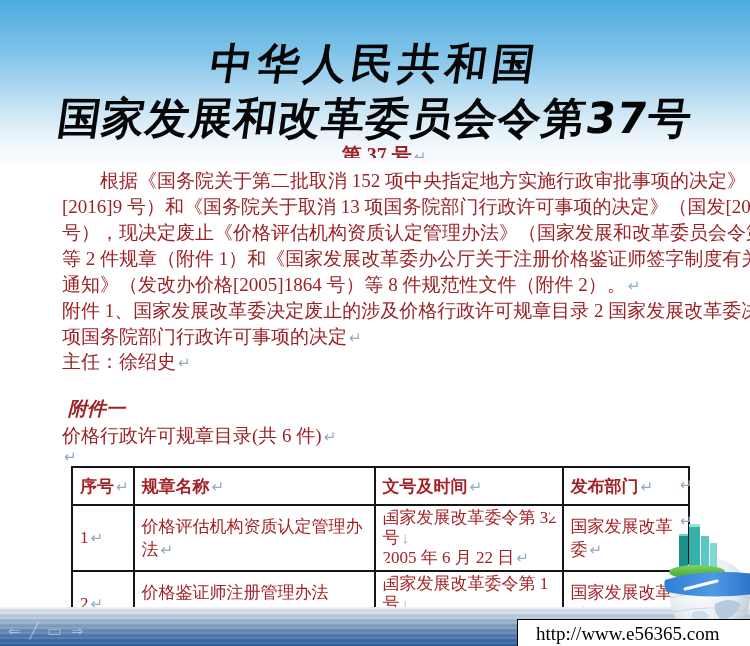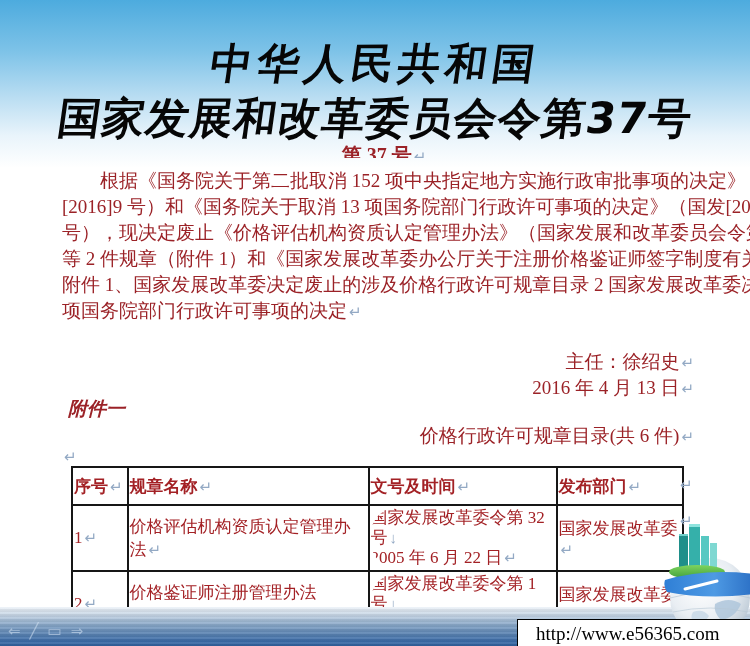--- a/index.html
+++ b/index.html
@@ -17,35 +17,35 @@
   .title1{ top:36px; font-size:42px; letter-spacing:5px; }
   .title2{ top:90px; font-size:43px; letter-spacing:1px; }
   
   .red{ color:#9b2227; }
   .clipline{
     position:absolute; top:145px; left:18px; right:0; height:13px; overflow:hidden;
     text-align:center; font-weight:bold; font-size:20px; line-height:20px;
   }
   .docbody{ position:absolute; left:62px; top:168px; width:632px; }
   .bline{ height:26px; line-height:26px; font-size:19px; white-space:nowrap; }
-  .cline{ position:absolute; left:62px; width:632px; text-align:right;
+  .cline{ position:absolute; left:62px; width:632px; text-align:left;
           font-size:19px; line-height:24px; white-space:nowrap; }
   .sig{ top:350px; } .date{ top:376px; }
   .attrow{ top:398px; } .att2{ top:424px; }
   .attlabel{ position:absolute; left:68px; top:396px; font-size:19px; font-weight:bold;font-style:italic; }
   .mark{ color:#93a9c4; font-size:15px; font-weight:normal; padding-left:2px; }
   .lonely-mark{ position:absolute; left:62px; top:448px; }
   
   table.decree{
     position:absolute; left:71px; top:466px; border-collapse:collapse;
     background:#fff; table-layout:fixed;
   }
   table.decree td,table.decree th{
     border:2px solid #161616; font-size:17px; color:#a32125;
-    padding:2px 4px 2px 1px; text-align:left; vertical-align:middle;
+    padding:2px 4px 2px 7px; text-align:left; vertical-align:middle;
     font-family:"Liberation Serif", serif; overflow:hidden;
   }
   table.decree th{ height:32px; font-weight:bold; white-space:nowrap; }
   tr.r1 td{ height:50px; } tr.r2 td{ height:46px; }
   .docno{ line-height:20px;border-radius:29px; }
   .rowmark{ position:absolute; color:#93a9c4; font-size:15px; }
   
   .band{
     position:absolute; left:0; top:607px; width:750px; height:39px;
     background:linear-gradient(180deg,#eef3f8 0%,#c3d3e3 22%,#8aa8c8 45%,#5c84b2 68%,#3b6ba7 88%,#30609c 100%);
@@ -79,29 +79,27 @@
 
   <div class="clipline red">
     <span>第 37 号</span><span class="mark">↵</span>
   </div>
 
   <div class="docbody red">
     <div class="bline">　　根据《国务院关于第二批取消 152 项中央指定地方实施行政审批事项的决定》（国发</div>
     <div class="bline">[2016]9 号）和《国务院关于取消 13 项国务院部门行政许可事项的决定》（国发[2016]10</div>
     <div class="bline">号），现决定废止《价格评估机构资质认定管理办法》（国家发展和改革委员会令第 32 号）</div>
     <div class="bline">等 2 件规章（附件 1）和《国家发展改革委办公厅关于注册价格鉴证师签字制度有关问题的</div>
+    <div class="bline"><span>通知》（发改办价格[2005]1864 号）等 8 件规范性文件（附件 2）。</span><span class="mark">↵</span></div>
     <div class="bline">附件 1、国家发展改革委决定废止的涉及价格行政许可规章目录 2 国家发展改革委决定废止</div>
     <div class="bline"><span>项国务院部门行政许可事项的决定</span><span class="mark">↵</span></div>
   </div>
 
   <div class="cline sig red">
     <span>主任：徐绍史</span><span class="mark">↵</span>
-  </div>
-  <div class="cline date red">
-    <span>2016 年 4 月 13 日</span><span class="mark">↵</span>
   </div>
 
   <div class="attlabel red">附件一</div>
   <div class="cline att2 red">
     <span>价格行政许可规章目录(共 6 件)</span><span class="mark">↵</span>
   </div>
 
   <span class="mark lonely-mark">↵</span>
 
   <table class="decree">

